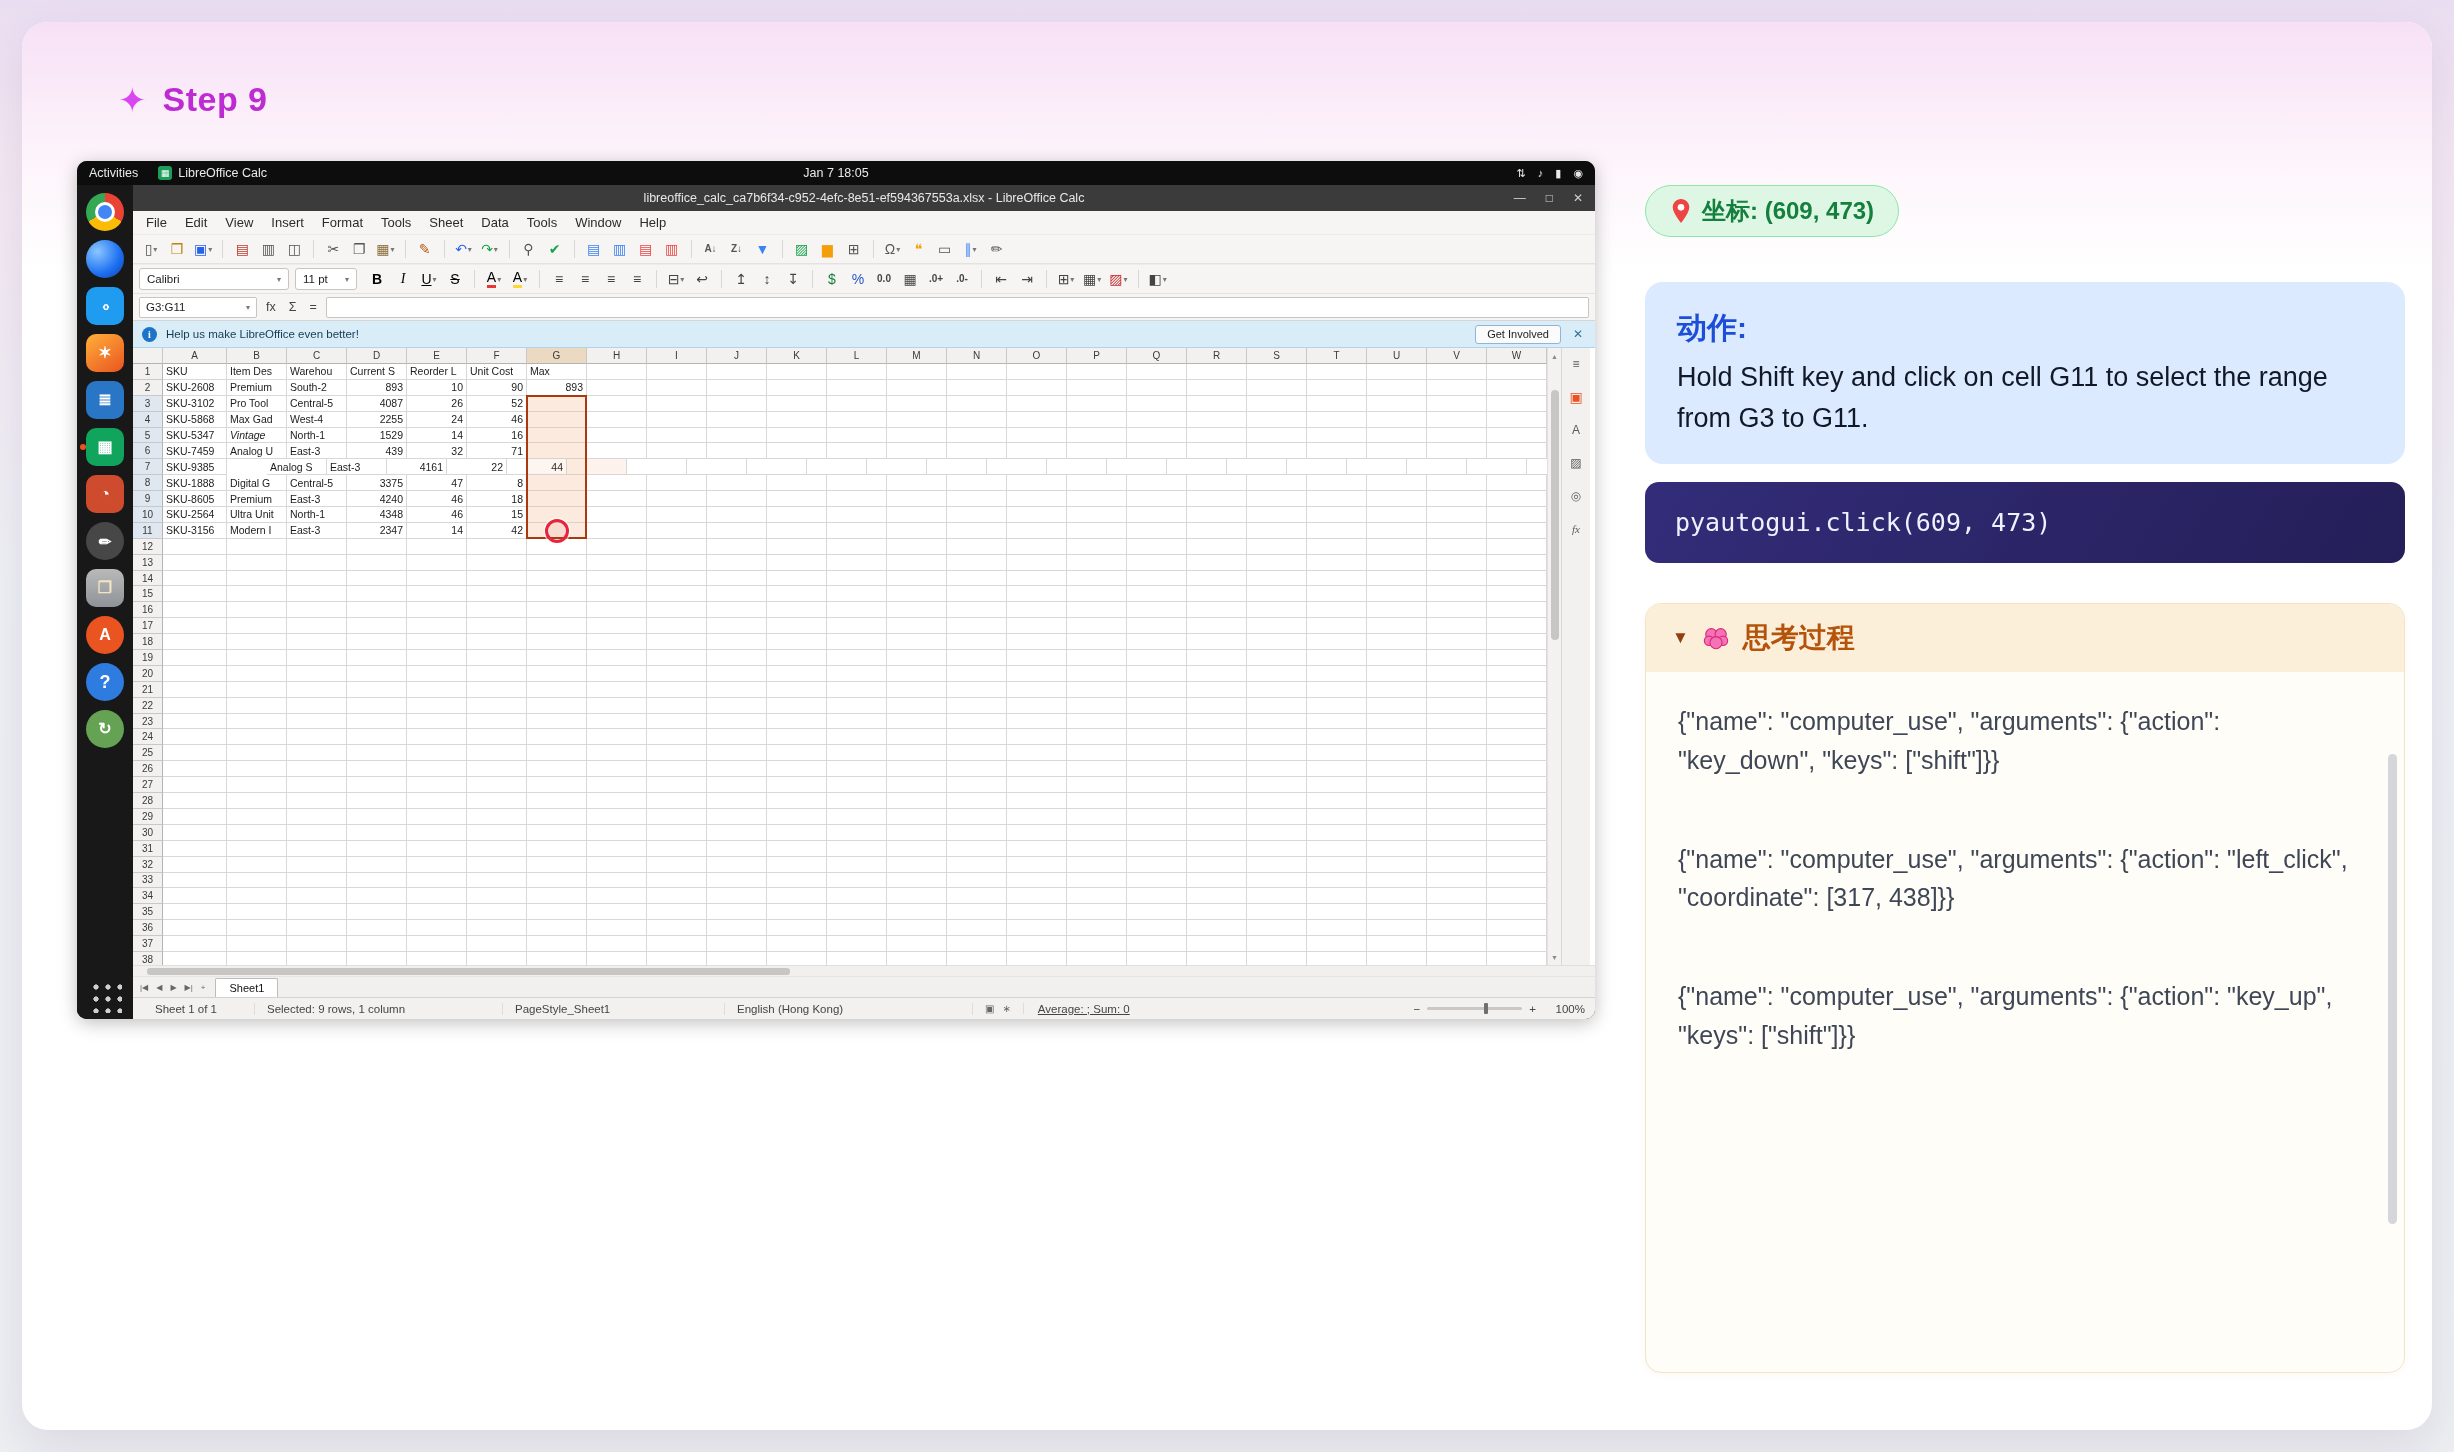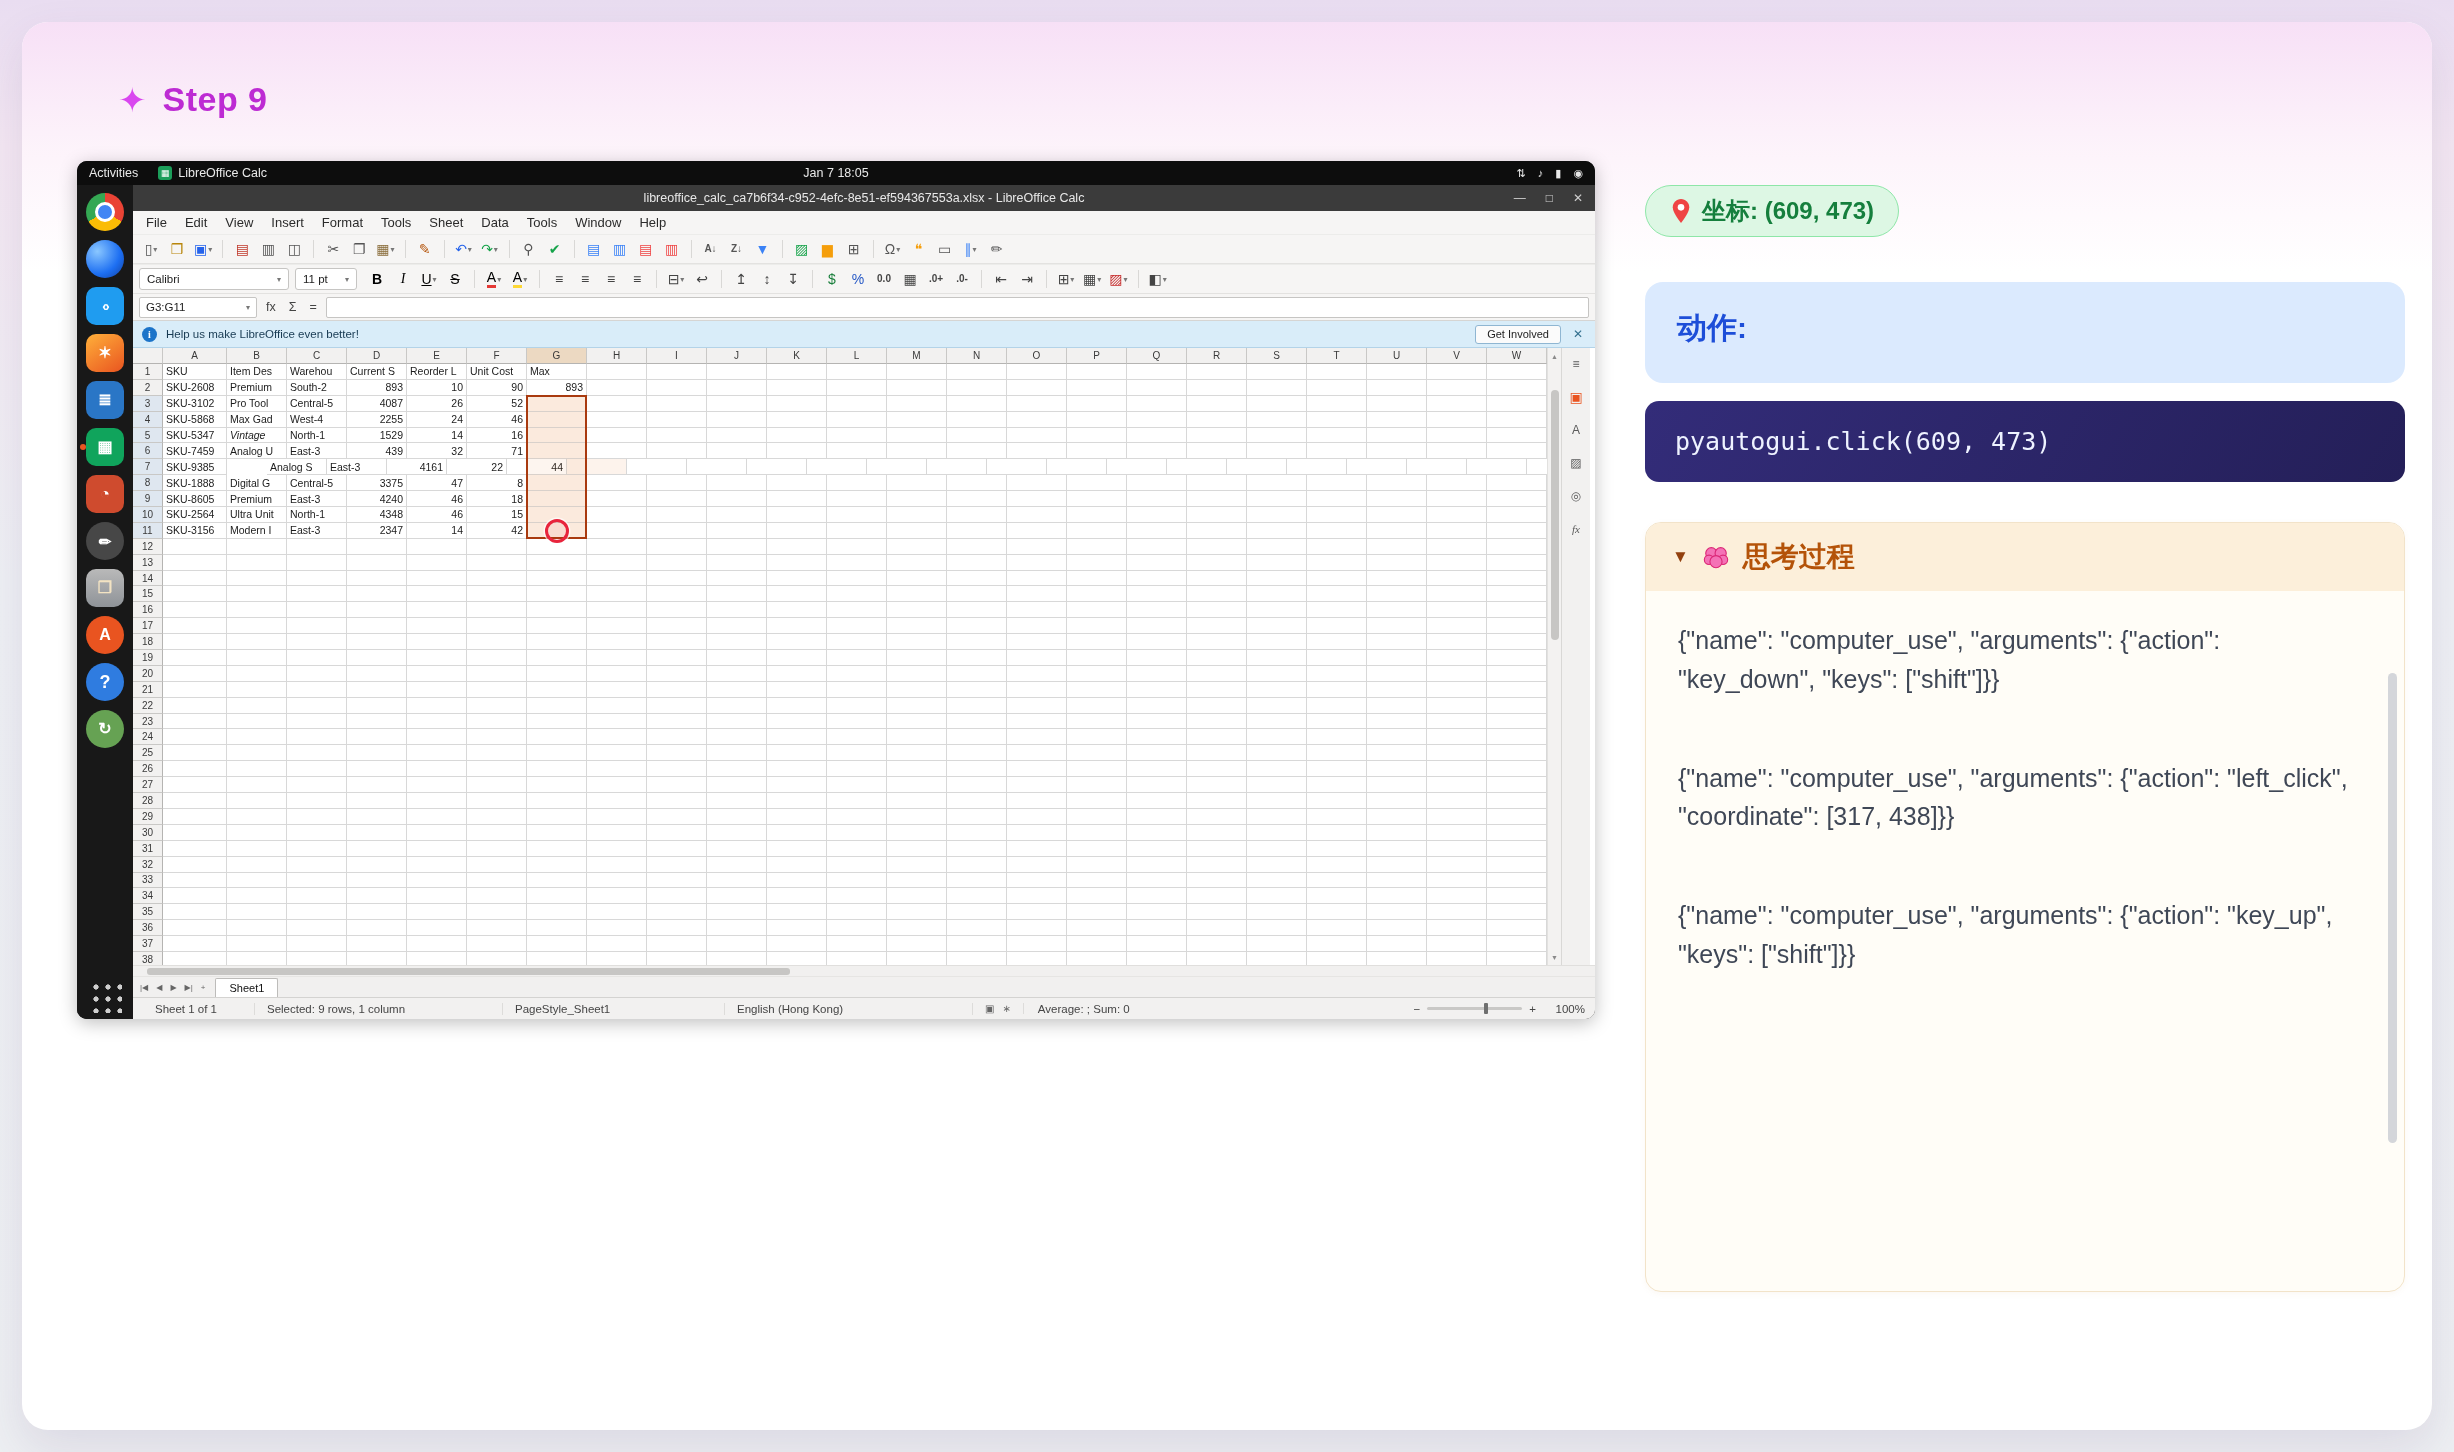--- a/index.html
+++ b/index.html
@@ -128,21 +128,21 @@
     font-size:11px; color:#444; flex:none; border-top:1px solid #e6e5e3; }
   .tnavs { display:flex; gap:2px; align-items:center; }
   .tnav { font-size:8px; padding:0 3px; color:#666; }
   .sheettab { height:19px; background:#fff; border:1px solid #bdbcba; border-bottom:none; display:inline-flex;
     align-items:center; padding:0 13px; font-size:11px; color:#111; margin-left:4px; border-radius:2px 2px 0 0; }
   .statusbar { height:22px; background:#f2f1f0; border-top:1px solid #d4d3d1; display:flex; align-items:center;
     font-size:11.5px; color:#454545; padding:0 10px; flex:none; }
   .sfield { padding:0 12px; border-right:1px solid #dddcda; white-space:nowrap; }
   .sw1{min-width:112px;} .sw2{min-width:248px;} .sw3{min-width:222px;} .sw4{min-width:248px;}
   .sicons { padding:0 12px; border-right:1px solid #dddcda; display:flex; gap:8px; font-size:10px; color:#666; }
-  .savg { padding:0 14px; white-space:nowrap; }
+  .savg { padding:0 14px; white-space:nowrap;text-decoration:underline; }
   .szoom { margin-left:auto; display:flex; align-items:center; gap:7px; }
   .ztrack { width:95px; height:3px; background:#c9c8c6; border-radius:2px; position:relative; }
   .zhandle { position:absolute; left:60%; top:-4px; width:4px; height:11px; background:#6f6f6f; border-radius:1px; }
   .zpct { width:42px; text-align:right; }
 
   
   .panel { width:760px; flex:none; display:flex; flex-direction:column; margin-top:24px; }
   .badge { align-self:flex-start; display:inline-flex; align-items:center; gap:10px; background:#ddf7e4;
     border:1.5px solid #8ee6a8; border-radius:999px; padding:9px 24px; font-size:24px; font-weight:700; color:#157f3d; }
   .acard { margin-top:45px; background:#dbeafe; border-radius:18px; padding:26px 32px; }
@@ -1516,20 +1516,21 @@
       <div class="badge">
         <svg width="22" height="26" viewBox="0 0 24 28">
           <path d="M12 1C6.9 1 3 5 3 10c0 6.5 9 17 9 17s9-10.5 9-17c0-5-3.9-9-9-9z" fill="#ef4444"></path>
           <circle cx="12" cy="10" r="3.6" fill="#fff"></circle>
         </svg>
         <span>坐标: (609, 473)</span>
       </div>
 
       <div class="acard">
         <div class="alabel">动作:</div>
+        <div class="atext">Hold Shift key and click on cell G11 to select the range from G3 to G11.</div>
       </div>
 
       <div class="code">pyautogui.click(609, 473)</div>
 
       <div class="think">
         <div class="thead">
           <span class="tcollapse">▼</span>
           <svg width="30" height="28" viewBox="0 0 32 30">
             <g fill="#f472b6" stroke="#db2777" stroke-width="1.2">
               <circle cx="11" cy="11" r="6"></circle>

